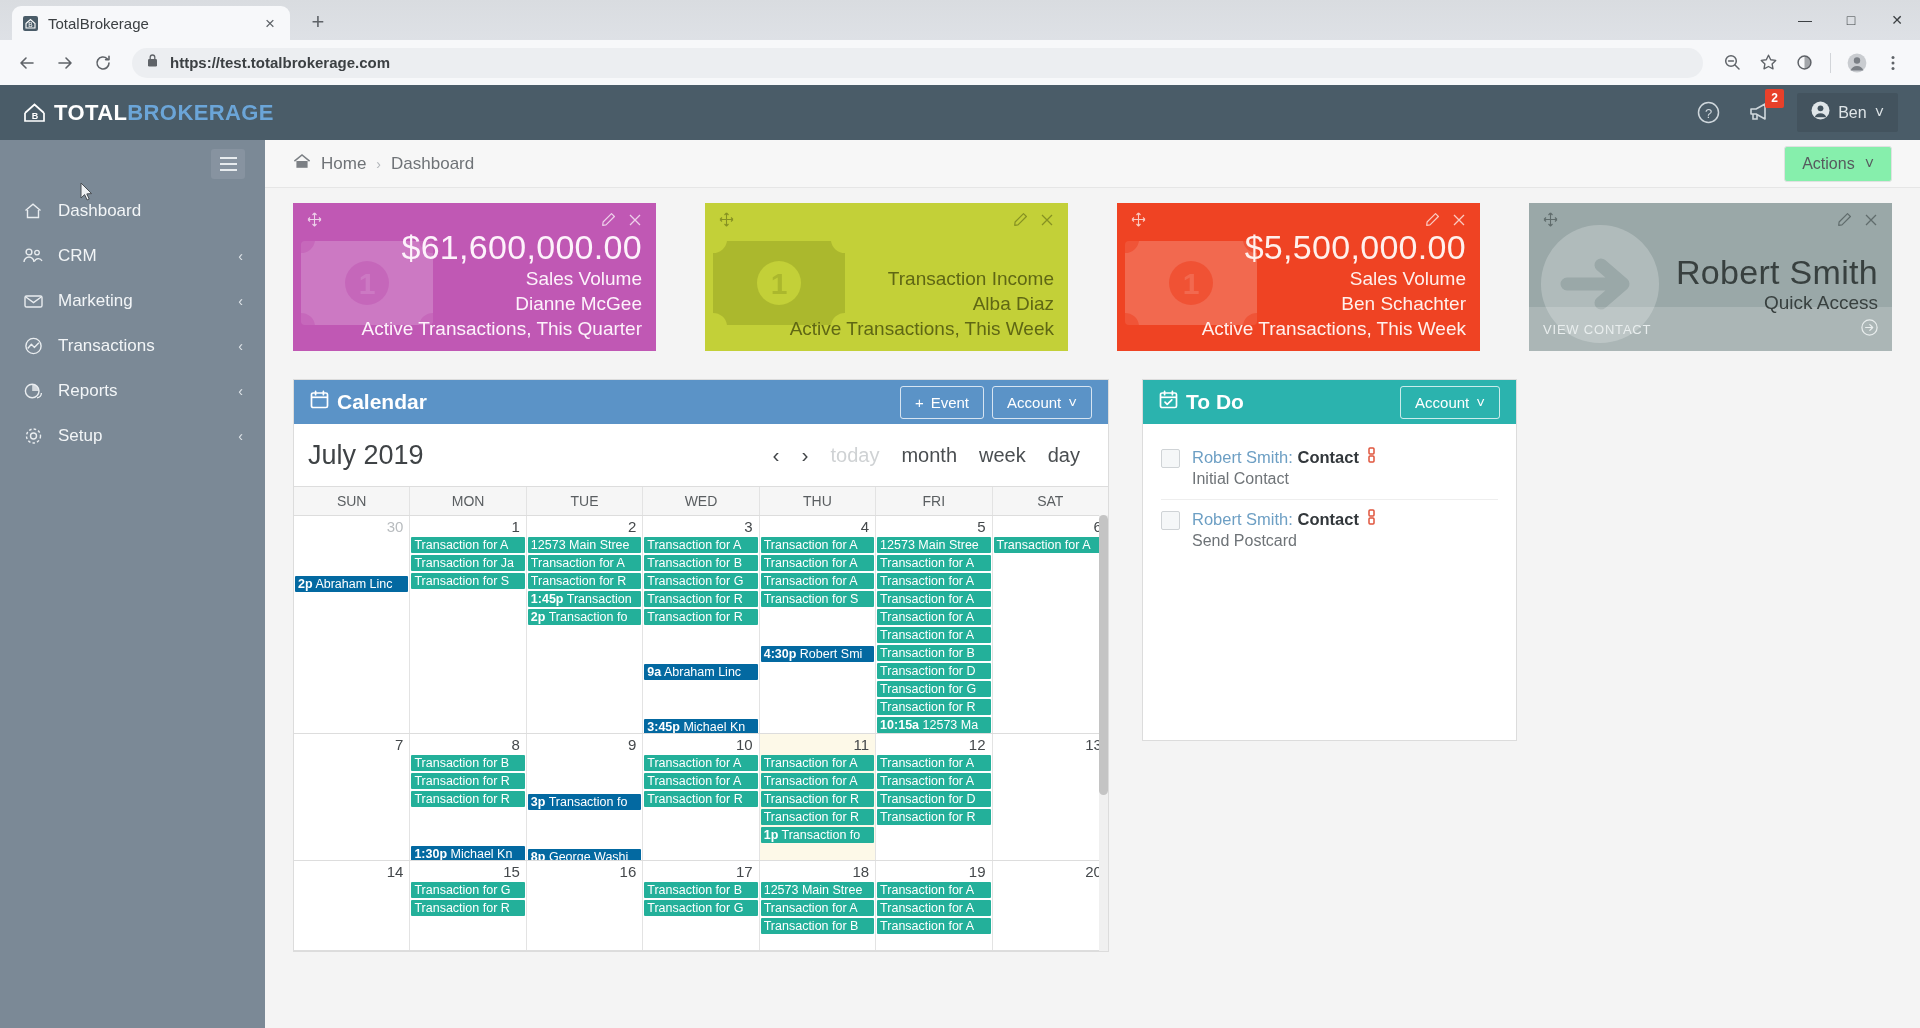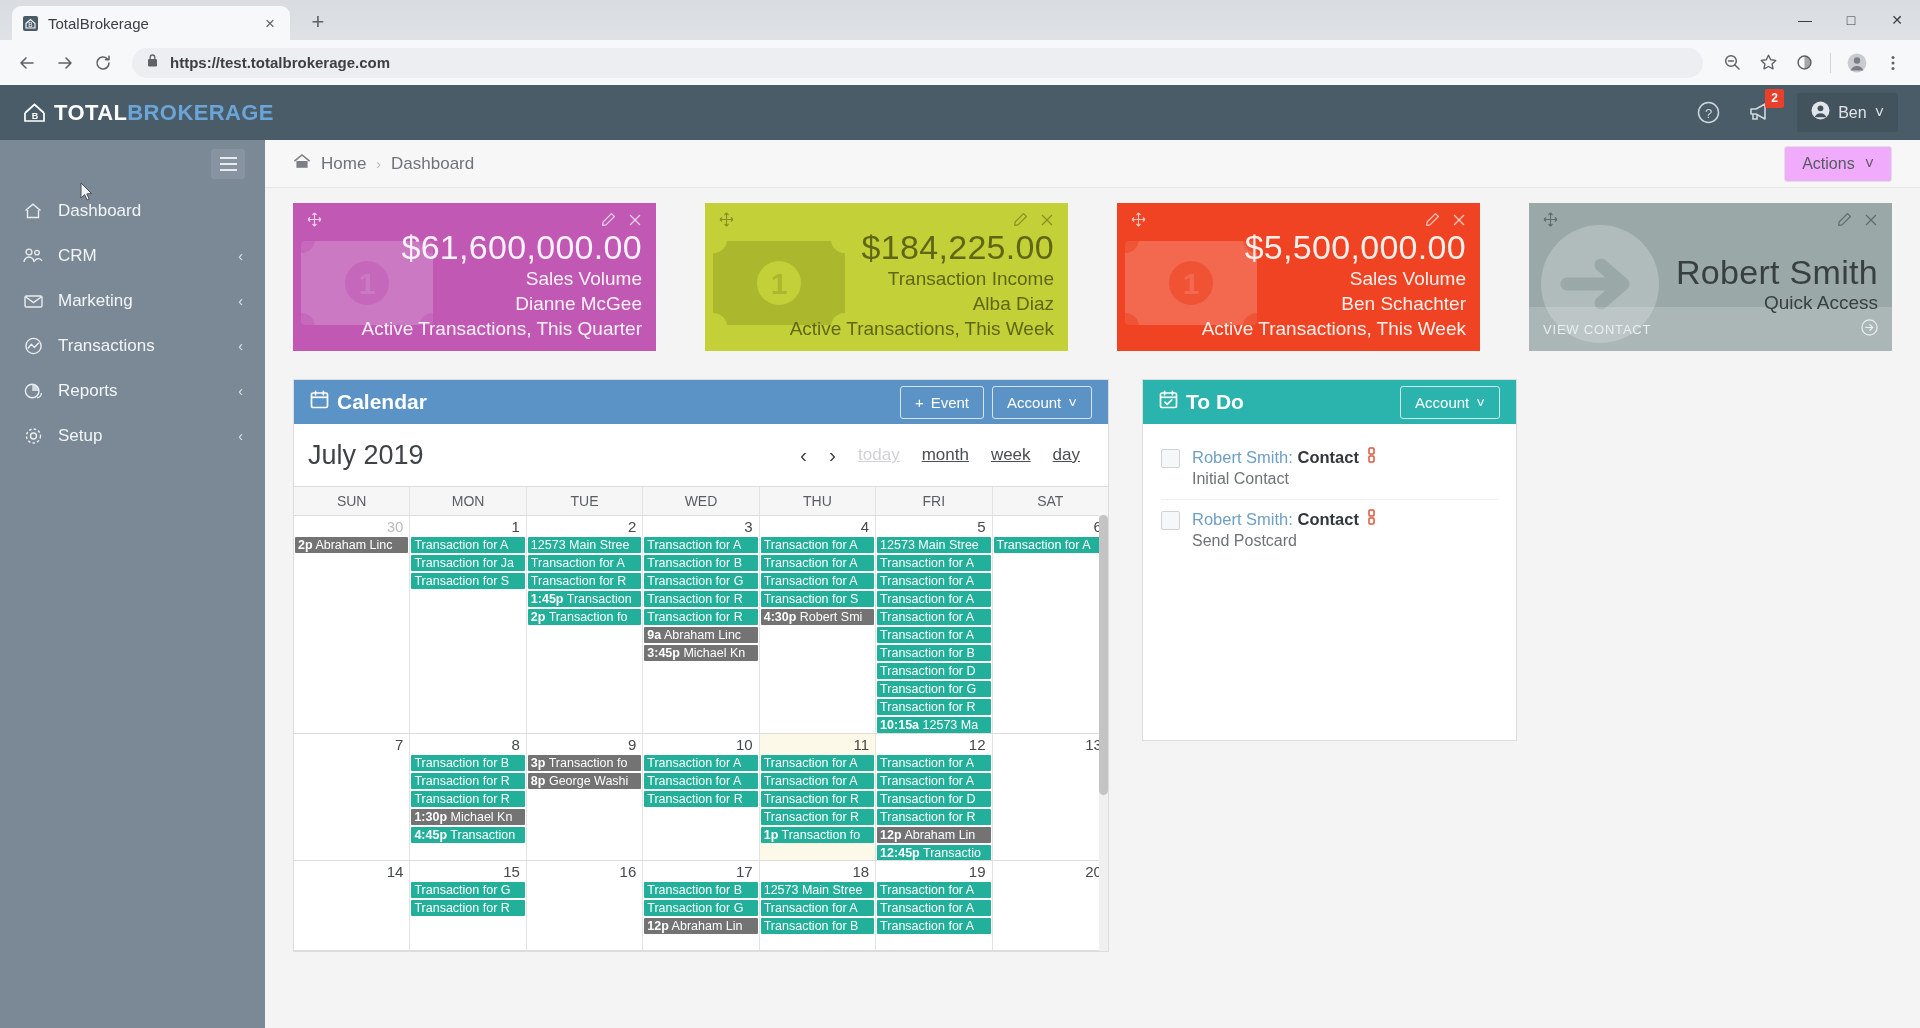--- a/index.html
+++ b/index.html
@@ -75,21 +75,21 @@
   .nav-caret { margin-left: auto; font-size: 14px; color: #dfe4e8; }
 
   
   .content { flex: 1; background: #f4f4f4; display: flex; flex-direction: column;
              min-width: 0; }
   .crumbbar { height: 48px; background: #f7f7f7; border-bottom: 1px solid #e6e6e6;
               display: flex; align-items: center; padding: 0 28px; flex: 0 0 48px; }
   .crumbs { display: flex; align-items: center; gap: 10px; font-size: 17px;
             color: #6f7377; }
   .crumb-sep { color: #b2b6ba; font-size: 14px; }
-  .actions-btn { margin-left: auto; background: #f0abfc; border: 1px solid #e0e1e1;
+  .actions-btn { margin-left: auto; background: #86efac; border: 1px solid #e0e1e1;
                  border-radius: 3px; padding: 8px 17px; font-size: 16px;
                  color: #565a5e; display: flex; align-items: center; gap: 10px; }
 
   .scrollarea { flex: 1; padding: 15px 28px 0 28px; overflow: hidden; }
 
   
   .kpi-row { display: flex; gap: 49px; justify-content: space-between; }
   .kpi { flex: 1; height: 148px; position: relative; overflow: hidden;
          padding: 9px 14px 10px 14px; display: flex; flex-direction: column; }
   .kpi-top { display: flex; align-items: flex-start; height: 17px; }
@@ -128,39 +128,39 @@
   .head-btns { margin-left: auto; display: flex; gap: 8px; }
   .ghost-btn { border: 1px solid rgba(255,255,255,.75); border-radius: 3px;
                padding: 7px 14px; font-size: 15px; color: #fff; display: flex;
                align-items: center; gap: 7px; background: transparent; }
 
   .cal-toolbar { height: 62px; display: flex; align-items: center; padding: 0 14px; gap: 36px; }
   .cal-month { font-size: 27px; color: #3f4346; }
   .cal-nav { margin-left: auto; display: flex; align-items: center; gap: 22px;
              padding-right: 14px; }
   .cal-arrow { font-size: 21px; color: #3f4346; }
-  .cal-view { font-size: 17px; color: #4a4e51; text-decoration: underline; }
+  .cal-view { font-size: 20px; color: #4a4e51; }
   .cal-view.dim { color: #cfd2d4; }
 
   .cal-grid { border-top: 1px solid #dddddd; position: relative; }
   .cal-dow { display: flex; background: #f6f6f6; border-bottom: 1px solid #dddddd; }
   .cal-dow div { flex: 1; text-align: center; font-size: 14px; color: #5a5e61;
                  padding: 6px 0; border-right: 1px solid #e3e3e3; }
   .cal-dow div:last-child { border-right: none; }
   .cal-week { display: flex; border-bottom: 1px solid #dddddd; }
   .cal-day { flex: 1; border-right: 1px solid #e3e3e3; min-width: 0;
              padding: 1px 1px 2px 1px; position: relative; }
   .cal-day:last-child { border-right: none; }
   .cal-day.other .daynum { color: #b8bcbf; }
   .cal-day.today { background: #fdf9e8; }
   .daynum { text-align: right; font-size: 15px; color: #44484b; padding: 1px 5px 2px 0; }
   .ev { font-size: 12.5px; color: #fff; padding: 1px 3px; margin-bottom: 2px;
         white-space: nowrap; overflow: hidden; border-radius: 1px; }
   .ev.teal { background: #23b09a; }
-  .ev.blue { background: #737373; }
+  .ev.blue { background: #0369a1; margin-top: 39px; }
   .ev b { font-weight: bold; }
   .cal-scrollbar { position: absolute; right: 0; top: 28px; width: 9px; bottom: 0;
                    background: #f0f0f0; }
   .cal-scrollthumb { position: absolute; right: 0; top: 0; width: 9px; height: 280px;
                      background: #c4c4c4; border-radius: 5px; }
 
   
   .todo-panel { width: 375px; flex: 0 0 375px; background: #fff;
                 border: 1px solid #dcdcdc; height: 362px; }
   .todo-body { padding: 14px 18px; }
@@ -474,21 +474,20 @@
             </div>
             <span class="kpi-bill">
               <svg viewBox="0 0 132 84" width="132" height="84">
                   <rect width="132" height="84" rx="4" fill="#515a05"></rect>
                   <circle cx="66" cy="42" r="22" fill="#c3d038"></circle>
                   <text x="66" y="53" font-size="30" fill="#515a05" text-anchor="middle" font-family="Liberation Sans" font-weight="bold">1</text>
                   <path d="M0 12 A14 14 0 0 0 14 0 L0 0Z M132 12 A14 14 0 0 1 118 0 L132 0Z M0 72 A14 14 0 0 1 14 84 L0 84Z M132 72 A14 14 0 0 0 118 84 L132 84Z" fill="#c3d038"></path>
                 </svg>
             </span>
             <div class="kpi-body">
-              <div class="kpi-value">$184,225.00</div>
               <div class="kpi-l1">Transaction Income</div>
               <div class="kpi-l2">Alba Diaz</div>
               <div class="kpi-l3">Active Transactions, This Week</div>
             </div>
           </div>
 
           <div class="kpi red">
             <div class="kpi-top">
               <span class="kpi-move">
                 <svg width="15" height="15" viewBox="0 0 15 15">

